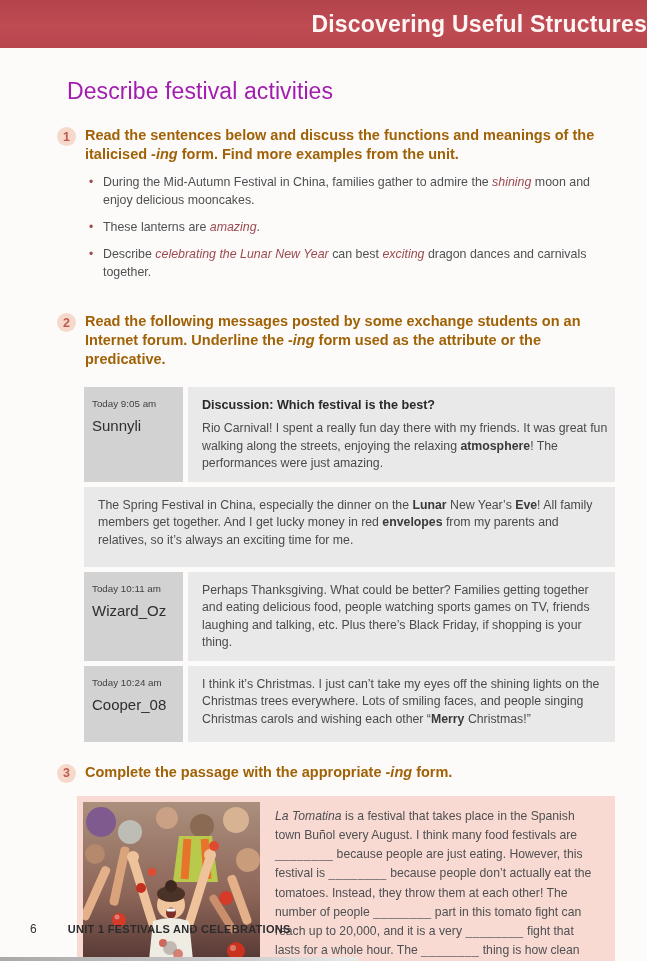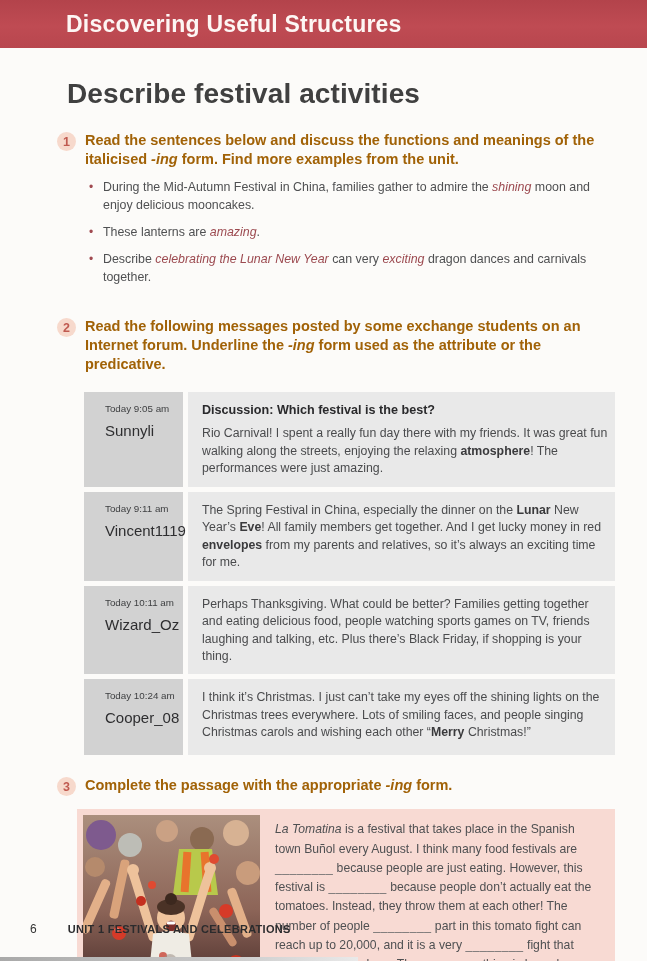--- a/index.html
+++ b/index.html
@@ -5,28 +5,28 @@
   html,body{margin:0;padding:0;background:#e8e8e8;}
   .page{
     position:relative;width:647px;height:961px;margin:0 auto;
     background:#fcfbf9;overflow:hidden;
     font-family:"Liberation Sans","DejaVu Sans",sans-serif;
     color:#4d4e50;
   }
   
   .banner{
     height:48px;background:linear-gradient(180deg,#b3434b 0%,#bf4b53 55%,#b8464e 100%);
-    display:flex;align-items:center;padding-left:66px;box-sizing:border-box;
+    display:flex;align-items:center;padding-left:47px;box-sizing:border-box;justify-content:flex-end;
   }
   .banner h1{
     margin:0;color:#fdf6f4;font-size:23px;font-weight:bold;letter-spacing:.2px;
   }
   
   .section-title{
-    margin:30px 0 0 67px;font-size:28px;font-weight:bold;color:#404040;letter-spacing:.1px;
+    margin:30px 0 0 67px;font-size:23px;font-weight:normal;color:#a21caf;letter-spacing:.1px;
   }
   
   .exercise{display:flex;gap:9px;margin:21px 30px 0 57px;}
   .badge{
     flex:none;width:19px;height:19px;margin-top:1px;border-radius:50%;
     background:#f7d9cc;color:#c05a50;font-size:12.5px;font-weight:bold;
     display:flex;align-items:center;justify-content:center;
   }
   .ex-body{flex:1;min-width:0;}
   .ex-heading{
@@ -43,21 +43,21 @@
     content:"•";position:absolute;left:-14px;top:0;color:#a04a50;font-size:12px;
   }
   .em{font-style:italic;color:#9c4a50;}
   .i{font-style:italic;}
   .b{font-weight:bold;color:#3a3a3c;}
   
   .forum{margin:17px 0 0 84px;width:531px;display:flex;flex-direction:column;gap:5px;}
   .forum-row{display:flex;gap:5px;}
   .forum-left{
     flex:none;width:99px;background:#d2d2d2;box-sizing:border-box;
-    padding:11px 6px 8px 21px;
+    padding:11px 6px 8px 8px;
   }
   .forum-time{font-size:9.8px;color:#3f4042;}
   .forum-user{margin-top:8px;font-size:15px;color:#2e2e30;}
   .forum-right{
     flex:1;background:#e9e9e9;box-sizing:border-box;padding:10px 6px 9px 14px;
     font-size:12.3px;line-height:1.42;color:#4a4b4d;
   }
   .forum-title{margin:0 0 6px 0;font-size:12.6px;font-weight:bold;color:#2a2a2c;}
   .forum-body{margin:0;}
   .r1{min-height:76px;} .r2{min-height:80px;} .r3{min-height:78px;} .r4{min-height:76px;}
@@ -91,21 +91,21 @@
 
   <h2 class="section-title">Describe festival activities</h2>
 
   <section class="exercise">
     <span class="badge">1</span>
     <div class="ex-body">
       <p class="ex-heading"><span>Read the sentences below and discuss the functions and meanings of the italicised </span><span class="i">-ing</span><span> form. Find more examples from the unit.</span></p>
       <ul class="bullets">
         <li><span>During the Mid-Autumn Festival in China, families gather to admire the </span><span class="em">shining</span><span> moon and enjoy delicious mooncakes.</span></li>
         <li><span>These lanterns are </span><span class="em">amazing</span><span>.</span></li>
-        <li><span>Describe </span><span class="em">celebrating the Lunar New Year</span><span> can very </span><span class="em">exciting</span><span> dragon dances and carnivals together.</span></li>
+        <li><span>Describe </span><span class="em">celebrating the Lunar New Year</span><span> can best </span><span class="em">exciting</span><span> dragon dances and carnivals together.</span></li>
       </ul>
     </div>
   </section>
 
   <section class="exercise">
     <span class="badge">2</span>
     <div class="ex-body">
       <p class="ex-heading"><span>Read the following messages posted by some exchange students on an Internet forum. Underline the </span><span class="i">-ing</span><span> form used as the attribute or the predicative.</span></p>
     </div>
   </section>
@@ -117,24 +117,20 @@
         <div class="forum-time">Today 9:05 am</div>
         <div class="forum-user">Sunnyli</div>
       </div>
       <div class="forum-right">
         <p class="forum-title">Discussion: Which festival is the best?</p>
         <p class="forum-body"><span>Rio Carnival! I spent a really fun day there with my friends. It was great fun walking along the streets, enjoying the relaxing </span><span class="b">atmosphere</span><span>! The performances were just amazing.</span></p>
       </div>
     </div>
 
     <div class="forum-row r2">
-      <div class="forum-left">
-        <div class="forum-time">Today 9:11 am</div>
-        <div class="forum-user">Vincent1119</div>
-      </div>
       <div class="forum-right">
         <p class="forum-body"><span>The Spring Festival in China, especially the dinner on the </span><span class="b">Lunar</span><span> New Year’s </span><span class="b">Eve</span><span>! All family members get together. And I get lucky money in red </span><span class="b">envelopes</span><span> from my parents and relatives, so it’s always an exciting time for me.</span></p>
       </div>
     </div>
 
     <div class="forum-row r3">
       <div class="forum-left">
         <div class="forum-time">Today 10:11 am</div>
         <div class="forum-user">Wizard_Oz</div>
       </div>

